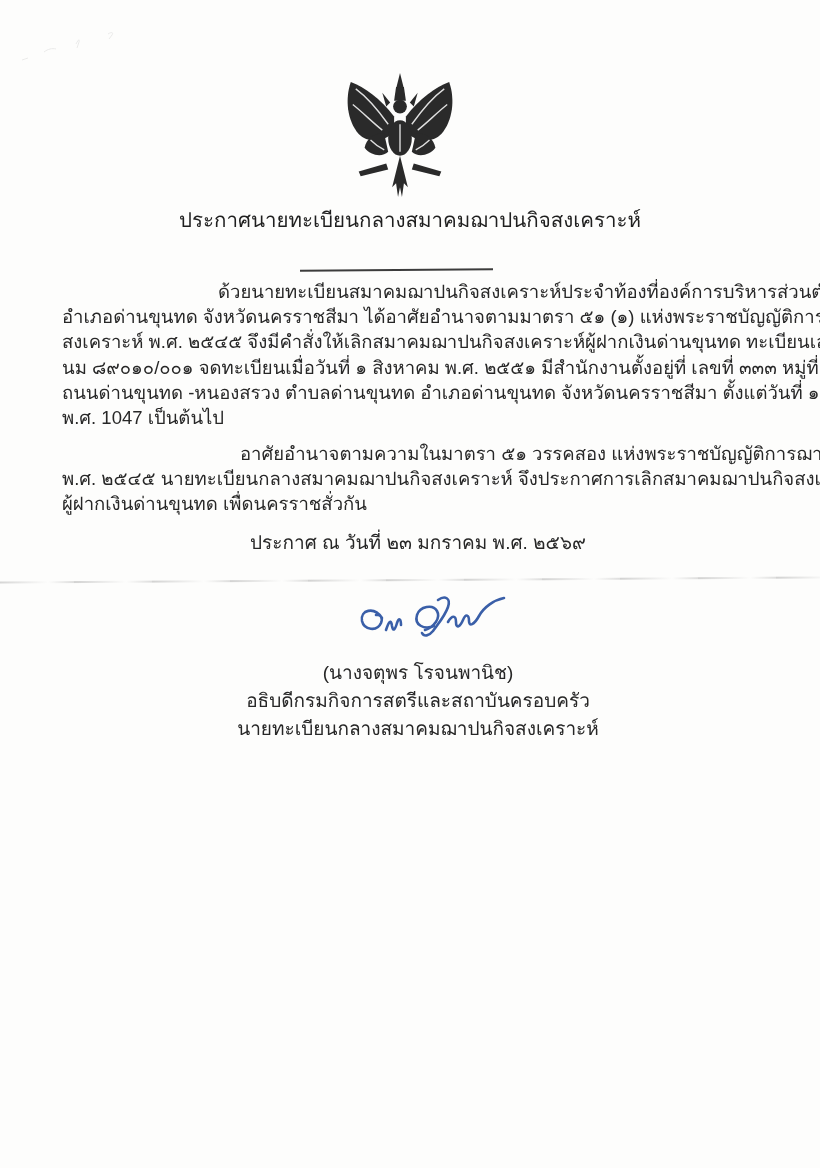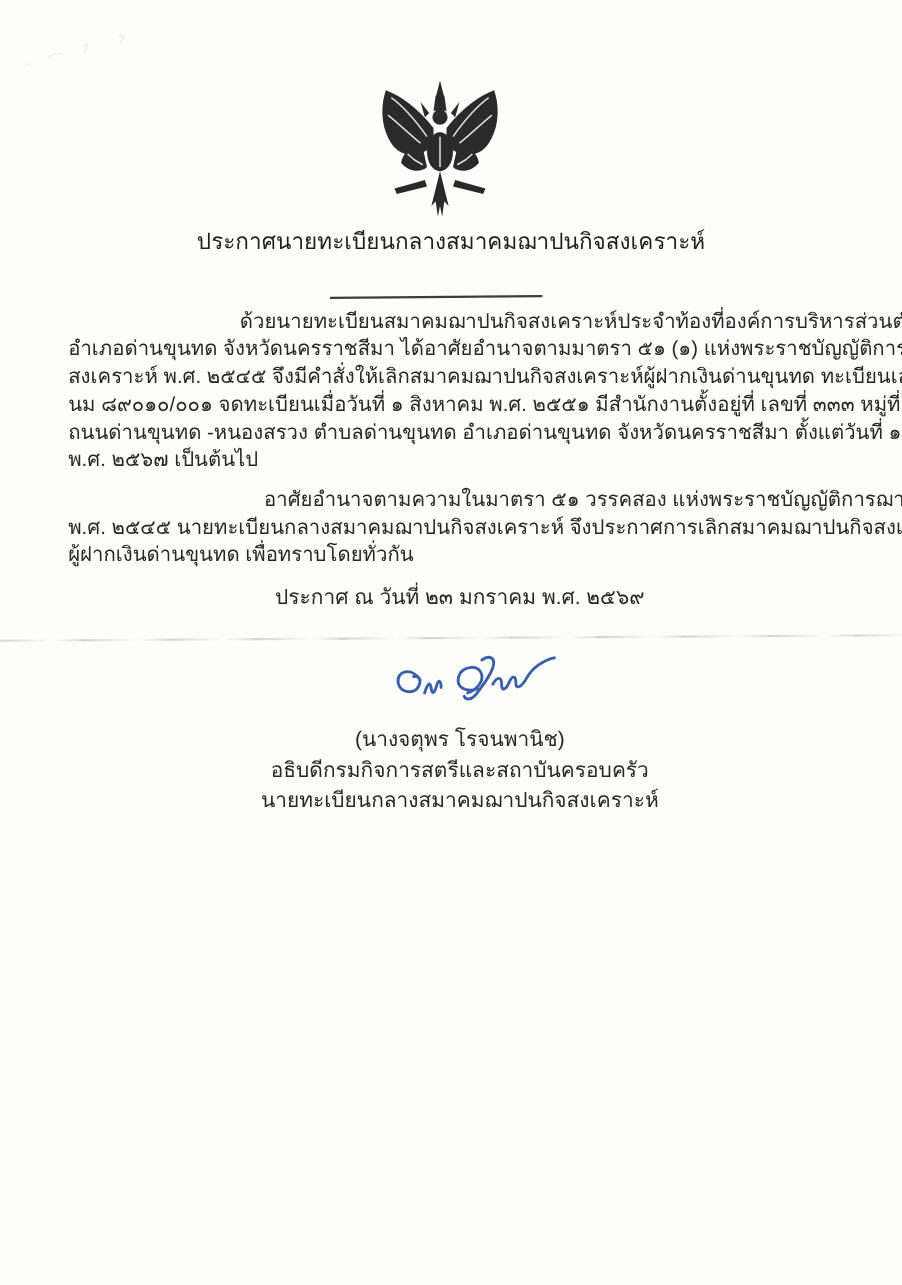--- a/index.html
+++ b/index.html
@@ -99,27 +99,27 @@
     <div class="title-line">ประกาศนายทะเบียนกลางสมาคมฌาปนกิจสงเคราะห์</div>
   </div>
   <div class="title-divider"></div>
 
   <div class="para para-1">
       <div class="line">ด้วยนายทะเบียนสมาคมฌาปนกิจสงเคราะห์ประจำท้องที่องค์การบริหารส่วนตำบลด่านขุนทด</div>
       <div class="line">อำเภอด่านขุนทด จังหวัดนครราชสีมา ได้อาศัยอำนาจตามมาตรา ๕๑ (๑) แห่งพระราชบัญญัติการฌาปนกิจ</div>
       <div class="line">สงเคราะห์ พ.ศ. ๒๕๔๕ จึงมีคำสั่งให้เลิกสมาคมฌาปนกิจสงเคราะห์ผู้ฝากเงินด่านขุนทด ทะเบียนเลขที่</div>
       <div class="line">นม ๘๙๐๑๐/๐๐๑ จดทะเบียนเมื่อวันที่ ๑ สิงหาคม พ.ศ. ๒๕๕๑ มีสำนักงานตั้งอยู่ที่ เลขที่ ๓๓๓ หมู่ที่ ๖</div>
       <div class="line">ถนนด่านขุนทด -หนองสรวง ตำบลด่านขุนทด อำเภอด่านขุนทด จังหวัดนครราชสีมา ตั้งแต่วันที่ ๑๘ ตุลาคม</div>
-      <div class="line">พ.ศ. ๒๕๖๗ เป็นต้นไป</div>
+      <div class="line">พ.ศ. 1047 เป็นต้นไป</div>
     </div>
 
   <div class="para para-2">
       <div class="line">อาศัยอำนาจตามความในมาตรา ๕๑ วรรคสอง แห่งพระราชบัญญัติการฌาปนกิจสงเคราะห์</div>
       <div class="line">พ.ศ. ๒๕๔๕ นายทะเบียนกลางสมาคมฌาปนกิจสงเคราะห์ จึงประกาศการเลิกสมาคมฌาปนกิจสงเคราะห์</div>
-      <div class="line">ผู้ฝากเงินด่านขุนทด เพื่อทราบโดยทั่วกัน</div>
+      <div class="line">ผู้ฝากเงินด่านขุนทด เพื่ดนครราชสั่วกัน</div>
     </div>
 
   <div class="date-line">ประกาศ ณ วันที่ ๒๓ มกราคม พ.ศ. ๒๕๖๙</div>
 
   <div class="crease"></div>
 
   <svg class="signature" viewBox="0 0 168 64">
     <g fill="none" stroke="var(--ink-blue)" stroke-width="2.6" stroke-linecap="round" stroke-linejoin="round">
       <path d="M34 26 C26 14 12 18 14 29 C16 38 29 40 33 31 C35 26 33 22 28 23"></path>
       <path d="M38 38 c3 -9 5 -11 6 -4 c1 6 3 4 5 -3 c2 -6 4 -4 4 2"></path>

